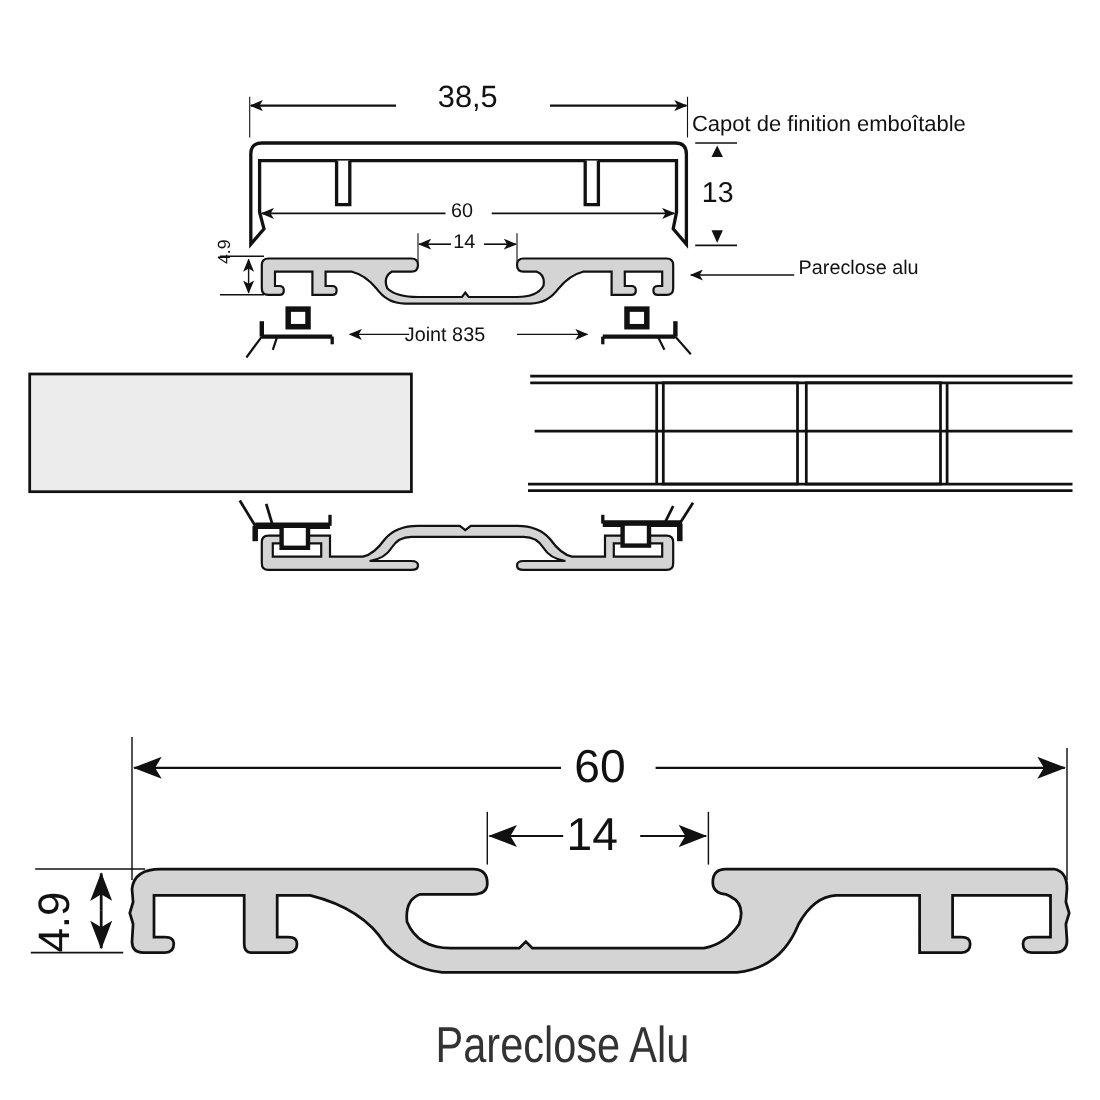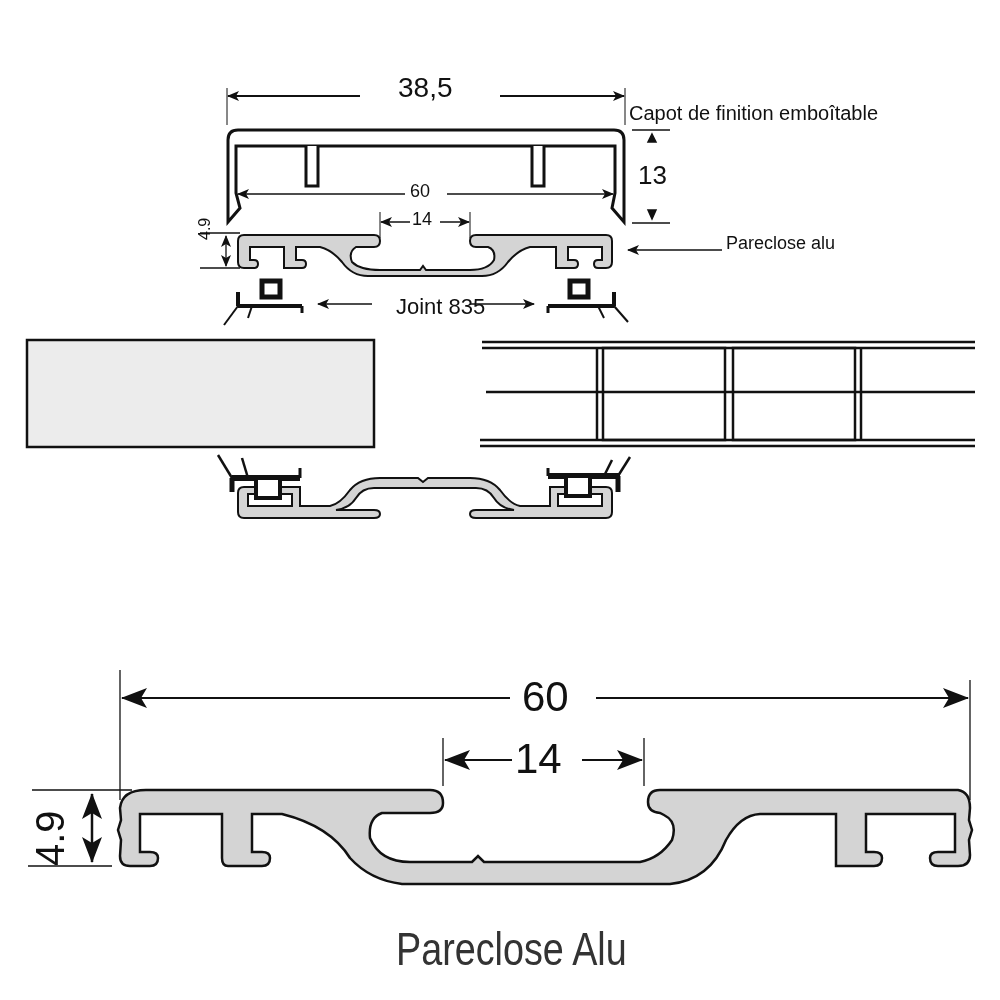--- a/index.html
+++ b/index.html
@@ -6,21 +6,21 @@
   body { width: 1000px; height: 1000px; position: relative; overflow: hidden; font-family: "Liberation Sans", sans-serif; }
   svg { position: absolute; left: 0; top: 0; }
   .lbl { position: absolute; color: #111; white-space: nowrap; font-family: "Liberation Sans", sans-serif; }
   .dim63 { left: 398px; top: 72px; font-size: 28px; }
   .capot { left: 629px; top: 102px; font-size: 20px; }
   .h13 { left: 638px; top: 160px; font-size: 26px; text-align: right; }
   .d60s { left: 410px; top: 181px; font-size: 18px; }
   .d14s { left: 412px; top: 209px; font-size: 18px; }
   .d49s { left: 196px; top: 240px; font-size: 16px; transform: rotate(-90deg); transform-origin: 0 0; }
   .parclose { left: 726px; top: 233px; font-size: 18px; }
-  .joint { left: 396px; top: 294px; font-size: 22px; }
+  .joint { left: 368px; top: 294px; font-size: 18px; }
   .d60b { left: 522px; top: 673px; font-size: 42px; }
   .d14b { left: 515px; top: 735px; font-size: 42px; }
   .d49b { left: 28px; top: 866px; font-size: 40px; transform: rotate(-90deg); transform-origin: 0 0; }
   .title { left: 396px; top: 922px; font-size: 46px; color: #333; transform: scaleX(0.82); transform-origin: 0 0; }
 </style>
 </head>
 <body>
 
 <svg width="1000" height="1000" viewBox="0 0 1000 1000">
   <defs>

